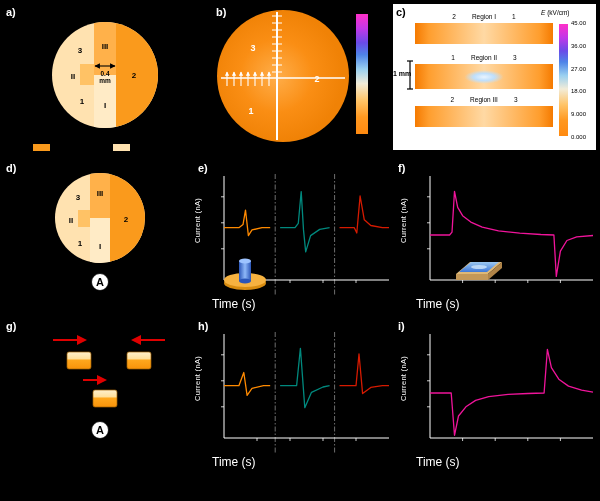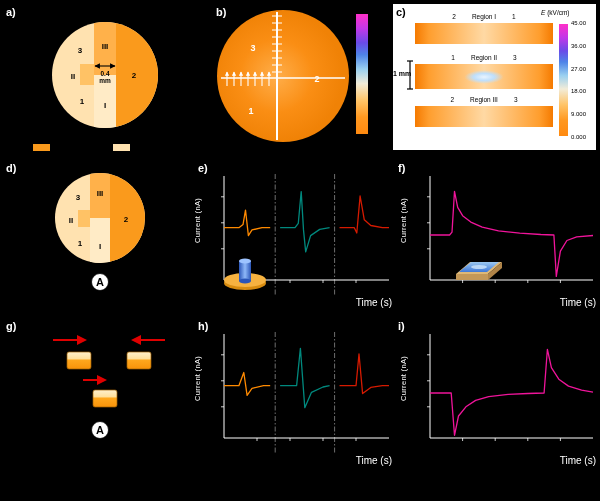--- a/index.html
+++ b/index.html
@@ -1,21 +1,21 @@
 <!DOCTYPE html>
 <html><head>
 <meta charset="utf-8">
 <style>
   html,body{margin:0;padding:0}
   body{width:600px;height:501px;background:#000;font-family:"Liberation Sans",sans-serif}
   #figure{position:relative;width:600px;height:501px;background:#000;overflow:hidden}
   .abs{position:absolute}
   .plabel{position:absolute;color:#fff;font-size:11px;font-weight:bold}
   .ylab{position:absolute;color:#fff;font-size:7.5px;writing-mode:vertical-rl;transform:rotate(180deg);letter-spacing:.3px}
-  .xlab{position:absolute;color:#fff;font-size:10px;text-align:right}
+  .xlab{position:absolute;color:#fff;font-size:12px;text-align:left}
   .cbox{position:absolute;left:393px;top:4px;width:203px;height:146px;background:#fff}
   .plabel-dark{position:absolute;color:#000;font-size:11px;font-weight:bold}
   .srow{position:absolute;left:22px;width:138px;display:flex;justify-content:center;gap:16px;font-size:6.5px;color:#000}
   .strip{position:absolute;left:22px;width:138px;background:linear-gradient(90deg,#F57A00 0%,#FF9E2E 10%,#FFD9A4 50%,#FF9E2E 90%,#F57A00 100%)}
   .strip-mid{background:radial-gradient(ellipse 26px 9px at 50% 52%,#E9F4FF 0%,#BFDFFB 40%,rgba(255,255,255,0) 75%),linear-gradient(90deg,#F57A00 0%,#FF9E2E 10%,#FFD9A4 50%,#FF9E2E 90%,#F57A00 100%)}
   .cbar{background:linear-gradient(180deg,#FF30C8 0%,#C238E8 12%,#6A4BE8 24%,#4E84E8 34%,#9AD0F0 46%,#F2ECD8 58%,#FFC468 72%,#FF9820 86%,#FF8A10 100%)}
   .cticks{position:absolute;display:flex;flex-direction:column;justify-content:space-between;font-size:6px;color:#000;line-height:1}
   .cbar-title{position:absolute;font-size:6.5px;color:#000;white-space:nowrap}
   .sb-label{position:absolute;font-size:7px;font-weight:bold;color:#000}
   .swatch{position:absolute;width:17px;height:7px}

